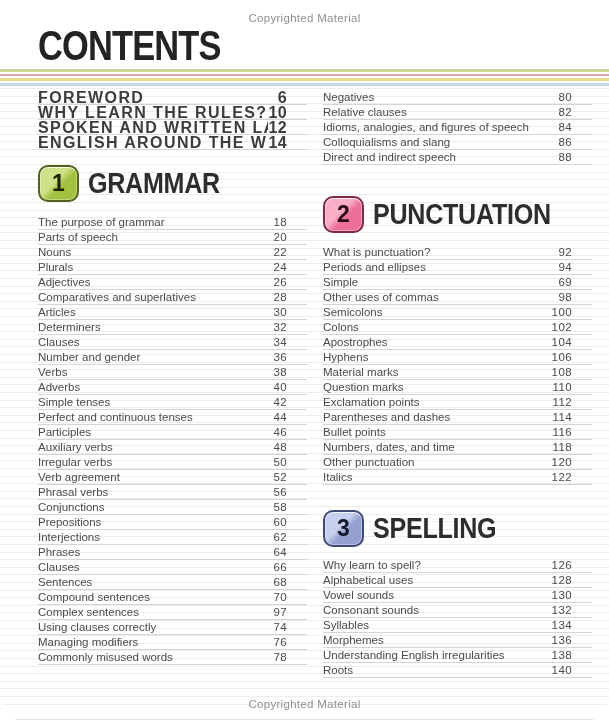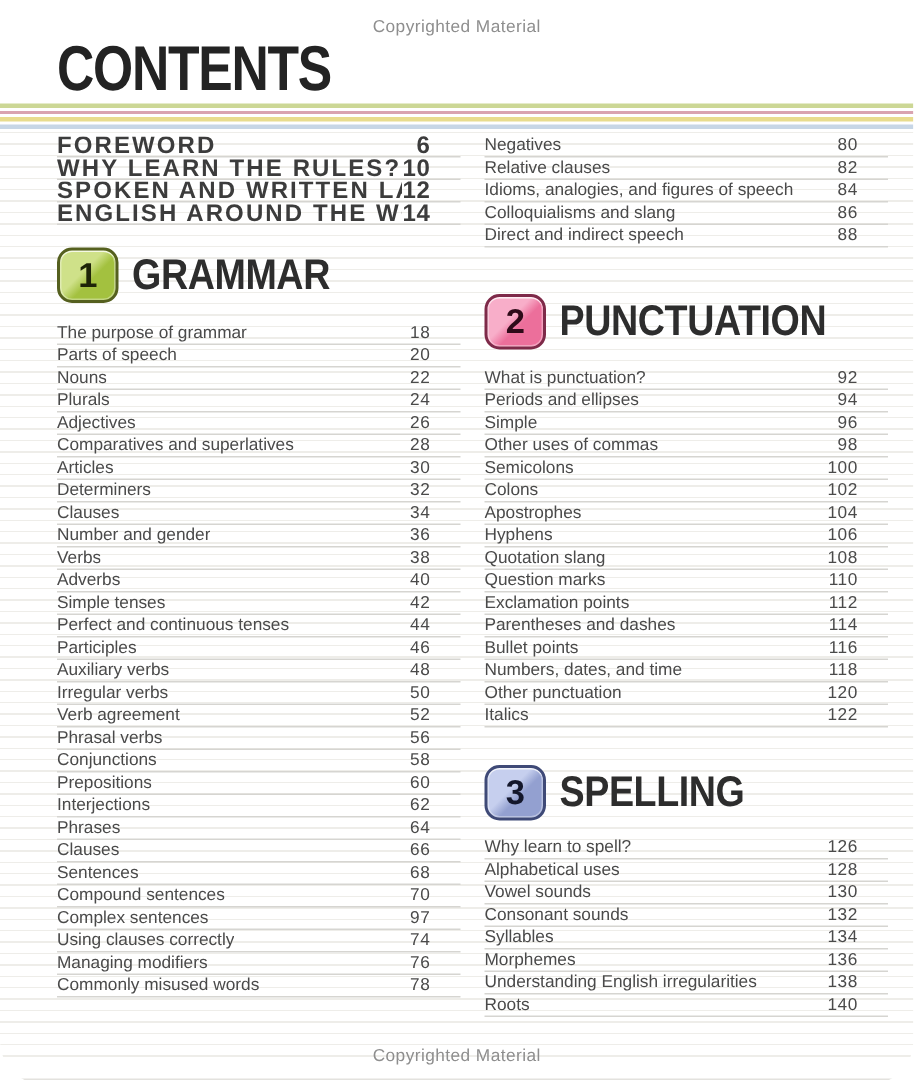--- a/index.html
+++ b/index.html
@@ -249,21 +249,21 @@
           <div class="row">
             <span class="label">What is punctuation?</span>
             <span class="num">92</span>
           </div>
           <div class="row">
             <span class="label">Periods and ellipses</span>
             <span class="num">94</span>
           </div>
           <div class="row">
             <span class="label">Simple</span>
-            <span class="num">96</span>
+            <span class="num">69</span>
           </div>
           <div class="row">
             <span class="label">Other uses of commas</span>
             <span class="num">98</span>
           </div>
           <div class="row">
             <span class="label">Semicolons</span>
             <span class="num">100</span>
           </div>
           <div class="row">
@@ -272,21 +272,21 @@
           </div>
           <div class="row">
             <span class="label">Apostrophes</span>
             <span class="num">104</span>
           </div>
           <div class="row">
             <span class="label">Hyphens</span>
             <span class="num">106</span>
           </div>
           <div class="row">
-            <span class="label">Quotation slang</span>
+            <span class="label">Material marks</span>
             <span class="num">108</span>
           </div>
           <div class="row">
             <span class="label">Question marks</span>
             <span class="num">110</span>
           </div>
           <div class="row">
             <span class="label">Exclamation points</span>
             <span class="num">112</span>
           </div>

